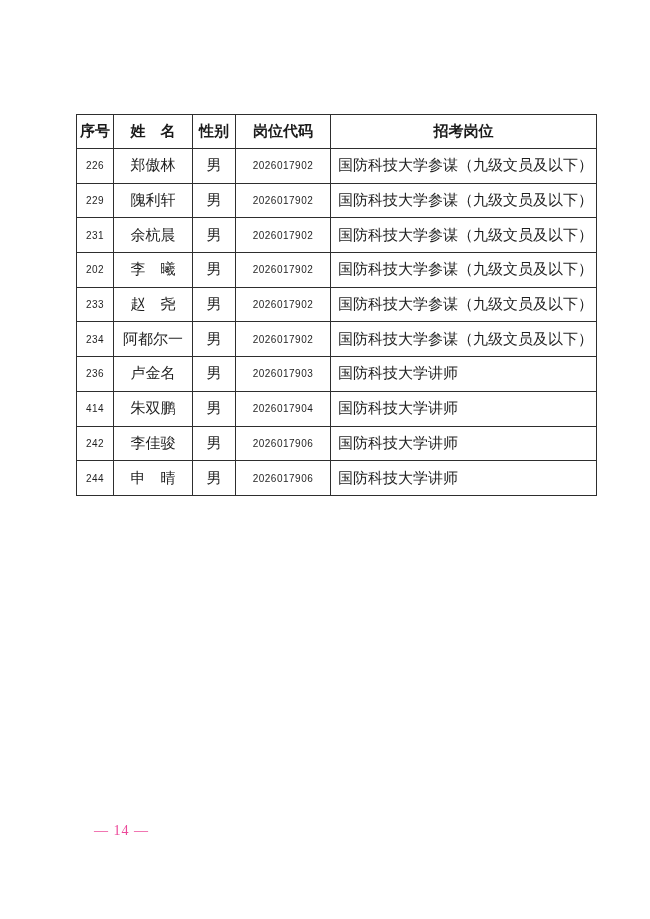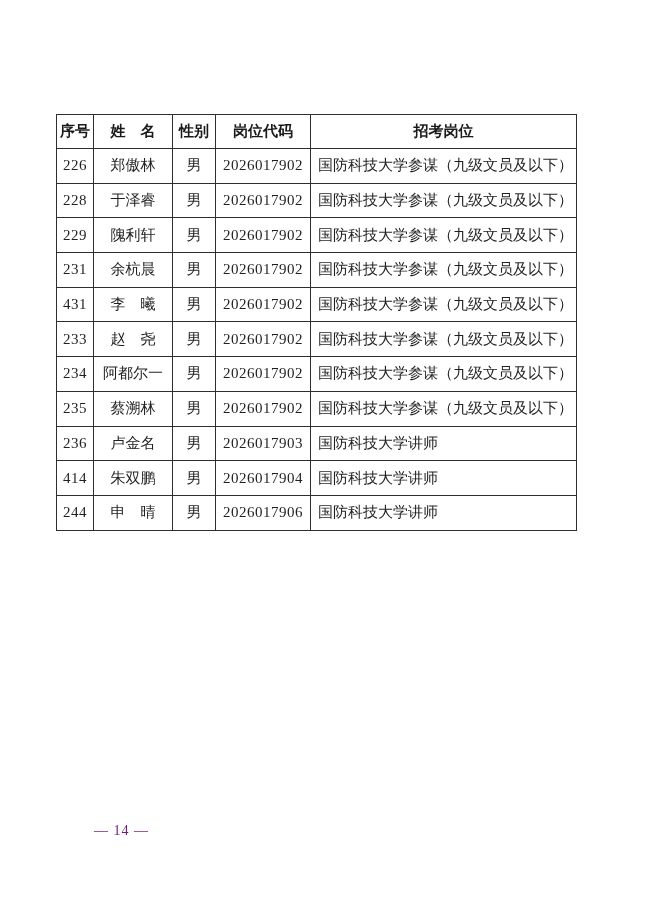--- a/index.html
+++ b/index.html
@@ -11,21 +11,21 @@
     position: relative;
     width: 650px;
     height: 919px;
     background: #ffffff;
     font-family: "Liberation Serif", "DejaVu Serif", serif;
     color: #1f1f1f;
     overflow: hidden;
   }
   table.roster {
     position: absolute;
-    left: 56px;
+    left: 76px;
     top: 114px;
     width: 520px;
     border-collapse: collapse;
     table-layout: fixed;
     border: 1.5px solid #2e2e2e;
   }
   table.roster th,
   table.roster td {
     border: 1px solid #2e2e2e;
     overflow: hidden;
@@ -41,35 +41,35 @@
     color: #1a1a1a;
   }
   table.roster td {
     height: 33.7px;
     font-size: 15px;
     text-align: center;
     vertical-align: middle;
   }
   table.roster td.col-no,
   table.roster td.col-code {
-    font-family: Liberation Serif, serif;
+    font-family: Liberation Sans, sans-serif;
     letter-spacing: 0.5px;
-    font-size: 15px;
+    font-size: 10px;
   }
   table.roster td.col-position {
     text-align: left;
     padding-left: 7px;
   }
   .footer {
     position: absolute;
     left: 94px;
     top: 823px;
     font-size: 14px;
     letter-spacing: 1px;
-    color: #701a75;
+    color: #ec4899;
     font-family: "Liberation Serif", "DejaVu Serif", serif;
   }
 </style>
 </head>
 <body>
 
 <div class="page">
 
   <table class="roster">
     <colgroup>
@@ -90,80 +90,73 @@
     </thead>
     <tbody>
         <tr>
           <td class="col-no">226</td>
           <td class="col-name">郑傲林</td>
           <td class="col-gender">男</td>
           <td class="col-code">2026017902</td>
           <td class="col-position">国防科技大学参谋（九级文员及以下）</td>
         </tr>
         <tr>
-          <td class="col-no">228</td>
-          <td class="col-name">于泽睿</td>
-          <td class="col-gender">男</td>
-          <td class="col-code">2026017902</td>
-          <td class="col-position">国防科技大学参谋（九级文员及以下）</td>
-        </tr>
-        <tr>
           <td class="col-no">229</td>
           <td class="col-name">隗利轩</td>
           <td class="col-gender">男</td>
           <td class="col-code">2026017902</td>
           <td class="col-position">国防科技大学参谋（九级文员及以下）</td>
         </tr>
         <tr>
           <td class="col-no">231</td>
           <td class="col-name">余杭晨</td>
           <td class="col-gender">男</td>
           <td class="col-code">2026017902</td>
           <td class="col-position">国防科技大学参谋（九级文员及以下）</td>
         </tr>
         <tr>
-          <td class="col-no">431</td>
+          <td class="col-no">202</td>
           <td class="col-name">李　曦</td>
           <td class="col-gender">男</td>
           <td class="col-code">2026017902</td>
           <td class="col-position">国防科技大学参谋（九级文员及以下）</td>
         </tr>
         <tr>
           <td class="col-no">233</td>
           <td class="col-name">赵　尧</td>
           <td class="col-gender">男</td>
           <td class="col-code">2026017902</td>
           <td class="col-position">国防科技大学参谋（九级文员及以下）</td>
         </tr>
         <tr>
           <td class="col-no">234</td>
           <td class="col-name">阿都尔一</td>
           <td class="col-gender">男</td>
           <td class="col-code">2026017902</td>
           <td class="col-position">国防科技大学参谋（九级文员及以下）</td>
         </tr>
         <tr>
-          <td class="col-no">235</td>
-          <td class="col-name">蔡溯林</td>
-          <td class="col-gender">男</td>
-          <td class="col-code">2026017902</td>
-          <td class="col-position">国防科技大学参谋（九级文员及以下）</td>
-        </tr>
-        <tr>
           <td class="col-no">236</td>
           <td class="col-name">卢金名</td>
           <td class="col-gender">男</td>
           <td class="col-code">2026017903</td>
           <td class="col-position">国防科技大学讲师</td>
         </tr>
         <tr>
           <td class="col-no">414</td>
           <td class="col-name">朱双鹏</td>
           <td class="col-gender">男</td>
           <td class="col-code">2026017904</td>
+          <td class="col-position">国防科技大学讲师</td>
+        </tr>
+        <tr>
+          <td class="col-no">242</td>
+          <td class="col-name">李佳骏</td>
+          <td class="col-gender">男</td>
+          <td class="col-code">2026017906</td>
           <td class="col-position">国防科技大学讲师</td>
         </tr>
         <tr>
           <td class="col-no">244</td>
           <td class="col-name">申　晴</td>
           <td class="col-gender">男</td>
           <td class="col-code">2026017906</td>
           <td class="col-position">国防科技大学讲师</td>
         </tr>
       </tbody>

